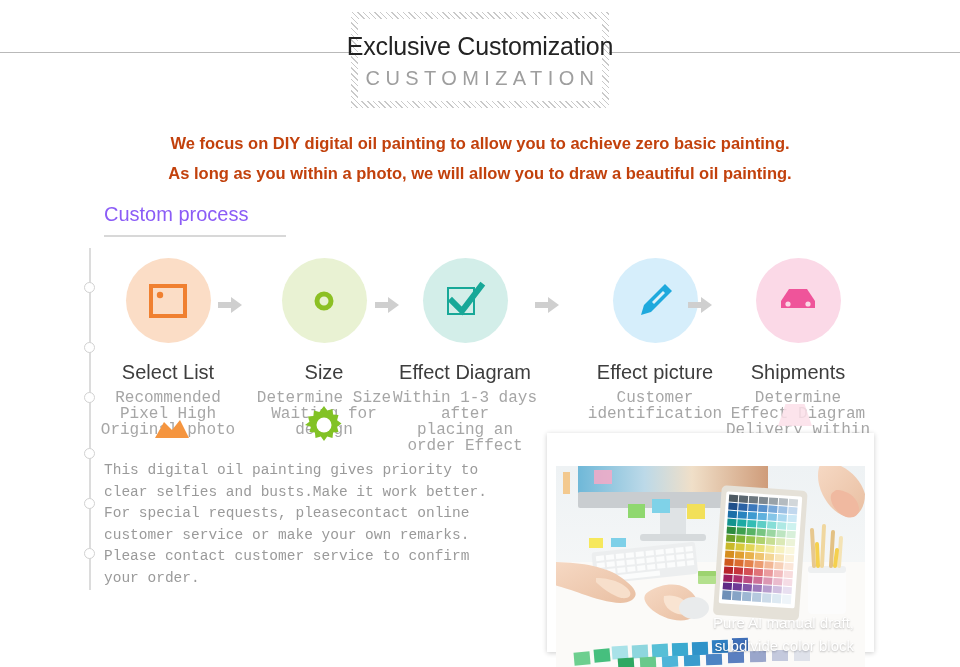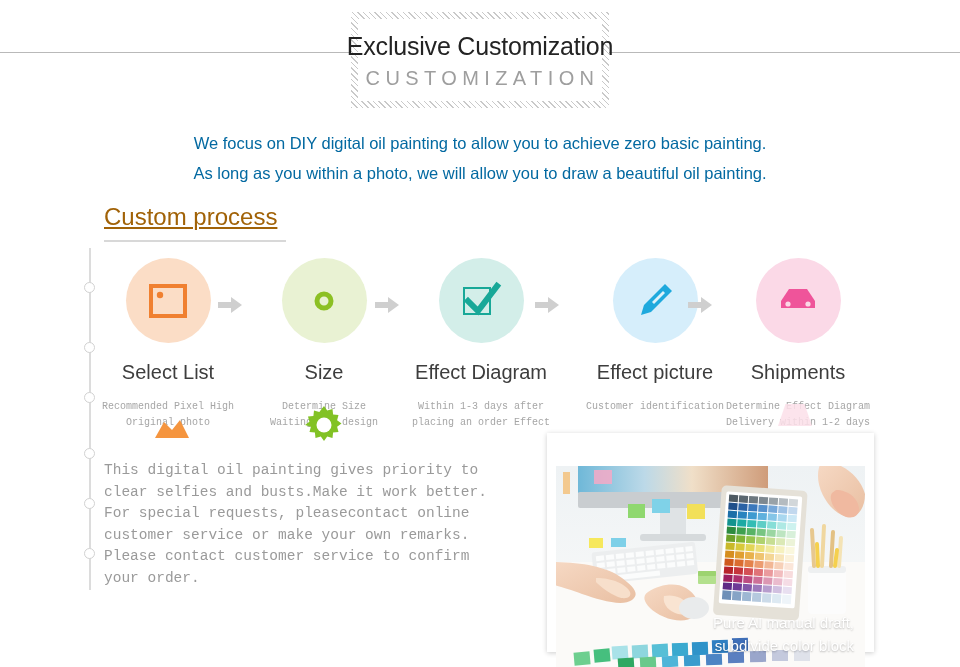--- a/index.html
+++ b/index.html
@@ -33,48 +33,48 @@
     letter-spacing:-0.2px; line-height:30px; white-space:nowrap;
   }
   .title-sub {
     font-size:20px; color:#9e9e9e; letter-spacing:5.4px;
     margin-top:6px; white-space:nowrap; padding-left:5px;
   }
 
   
   .intro { position:absolute; left:0; top:128px; width:960px; text-align:center; }
   .intro p {
-    font-size:16.5px; color:#0369a1; line-height:30px; font-weight:400;
+    font-size:16.5px; color:#c2410c; line-height:30px; font-weight:700;
   }
 
   
   .section-head {
     position:absolute; left:104px; top:203px; width:182px;
     padding-bottom:9px; border-bottom:2px solid #d8d8d8;
   }
-  .section-head span { font-size:24px; color:#a16207; font-weight:400;text-decoration:underline; }
+  .section-head span { font-size:20px; color:#8b5cf6; font-weight:400; }
 
   
   .rail { position:absolute; left:89px; top:248px; width:2px; height:342px; background:#dcdcdc; }
   .rail-dot {
     position:absolute; left:84px; width:11px; height:11px; border-radius:50%;
     background:#fff; border:1.4px solid #d2d2d2;
   }
 
   
   .process { position:absolute; left:104px; top:258px; width:840px; height:160px; }
   .step { position:absolute; top:0; width:150px; text-align:center; }
   .step-circle {
     width:85px; height:85px; border-radius:50%;
     margin:0 auto 0; display:flex; align-items:center; justify-content:center;
   }
   .step-title { font-size:20px; color:#3d3d3d; margin-top:18px; white-space:nowrap; font-weight:400;}
   .step-desc {
     font-family:"Liberation Mono", monospace;
-    font-size:10px; color:#a6a6a6; line-height:16px; margin-top:15px;
+    font-size:16px; color:#a6a6a6; line-height:16px; margin-top:6px;
   }
   .arrow {
     position:absolute; top:38px; width:26px; height:18px;
     display:flex; align-items:center; justify-content:center;
   }
 
   
   .deco { position:absolute; }
   .deco-mountain {
     left:155px; top:418px; width:34px; height:20px;
@@ -172,21 +172,21 @@
         <div>Determine Size</div>
         <div>Waiting for design</div>
       </div>
     </div>
     <div class="arrow" style="left:270px">
       <svg width="24" height="16" viewBox="0 0 24 16">
         <path d="M0 5 h13 V0 l11 8 -11 8 V11 H0 Z" fill="#cfcfcf"></path>
       </svg>
     </div>
 
-    <div class="step" style="left:302px">
+    <div class="step" style="left:286px">
       <div class="step-circle" style="background:#d3eee9">
         <svg width="42" height="40" viewBox="0 0 42 40">
           <rect x="4" y="7" width="26" height="26" fill="none" stroke="#18a898" stroke-width="2"></rect>
           <path d="M8 20 L18 30 L37 5" fill="none" stroke="#18a898" stroke-width="6" stroke-linecap="square"></path>
         </svg>
       </div>
       <div class="step-title">Effect Diagram</div>
       <div class="step-desc">
         <div>Within 1-3 days after</div>
         <div>placing an order Effect</div>

